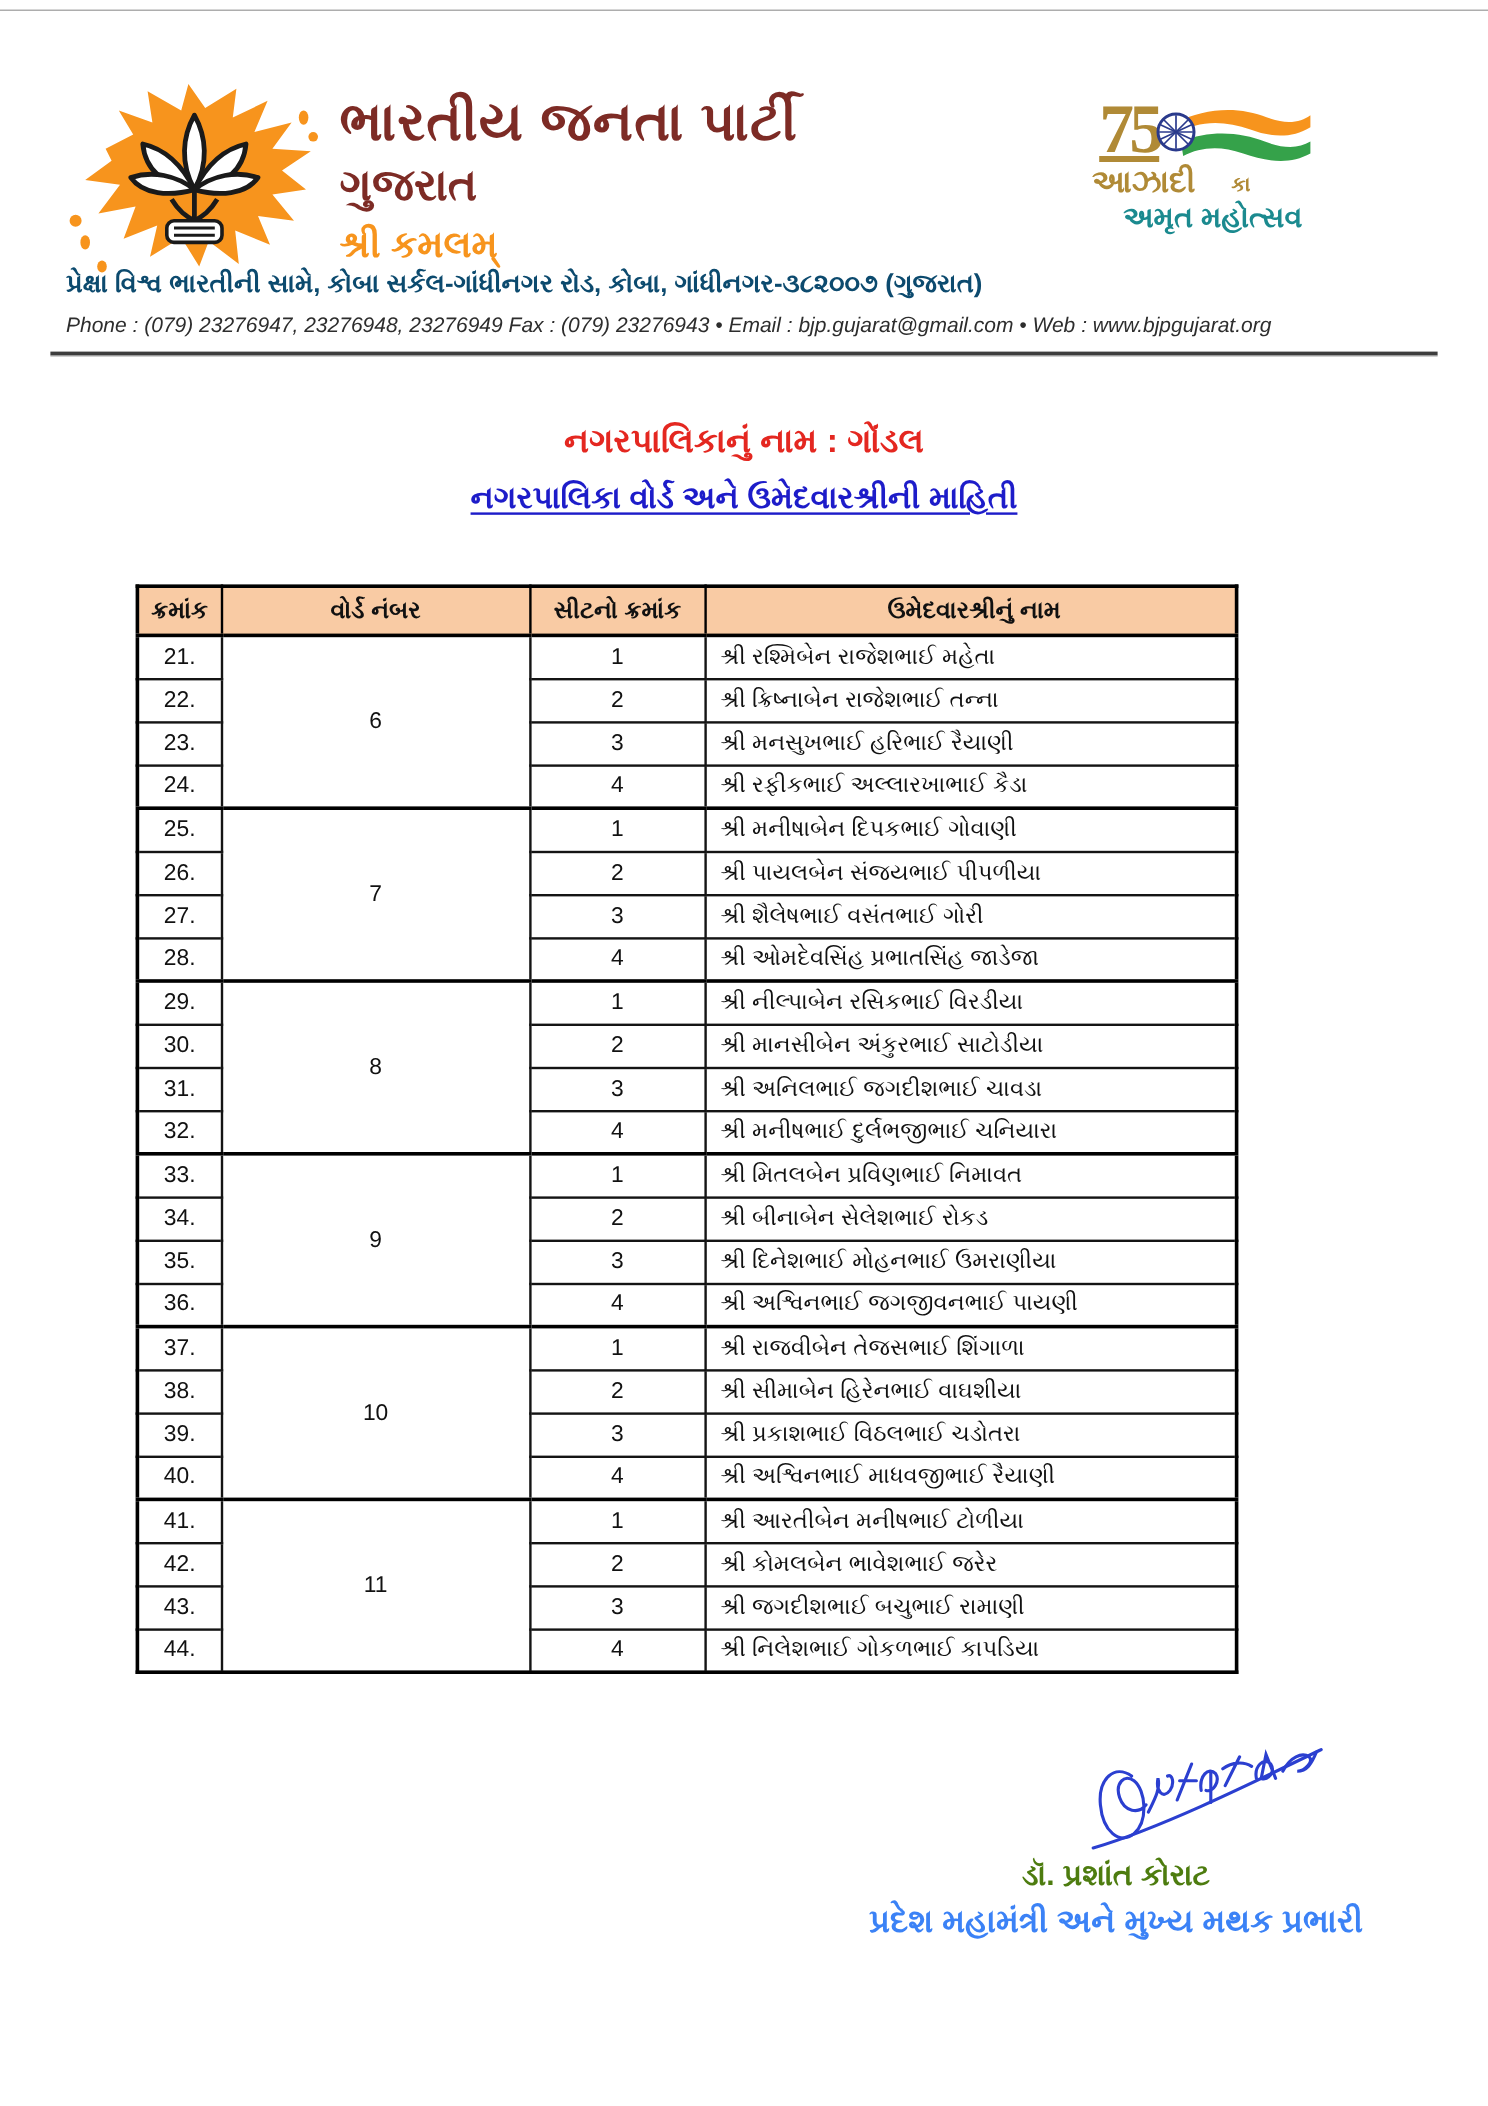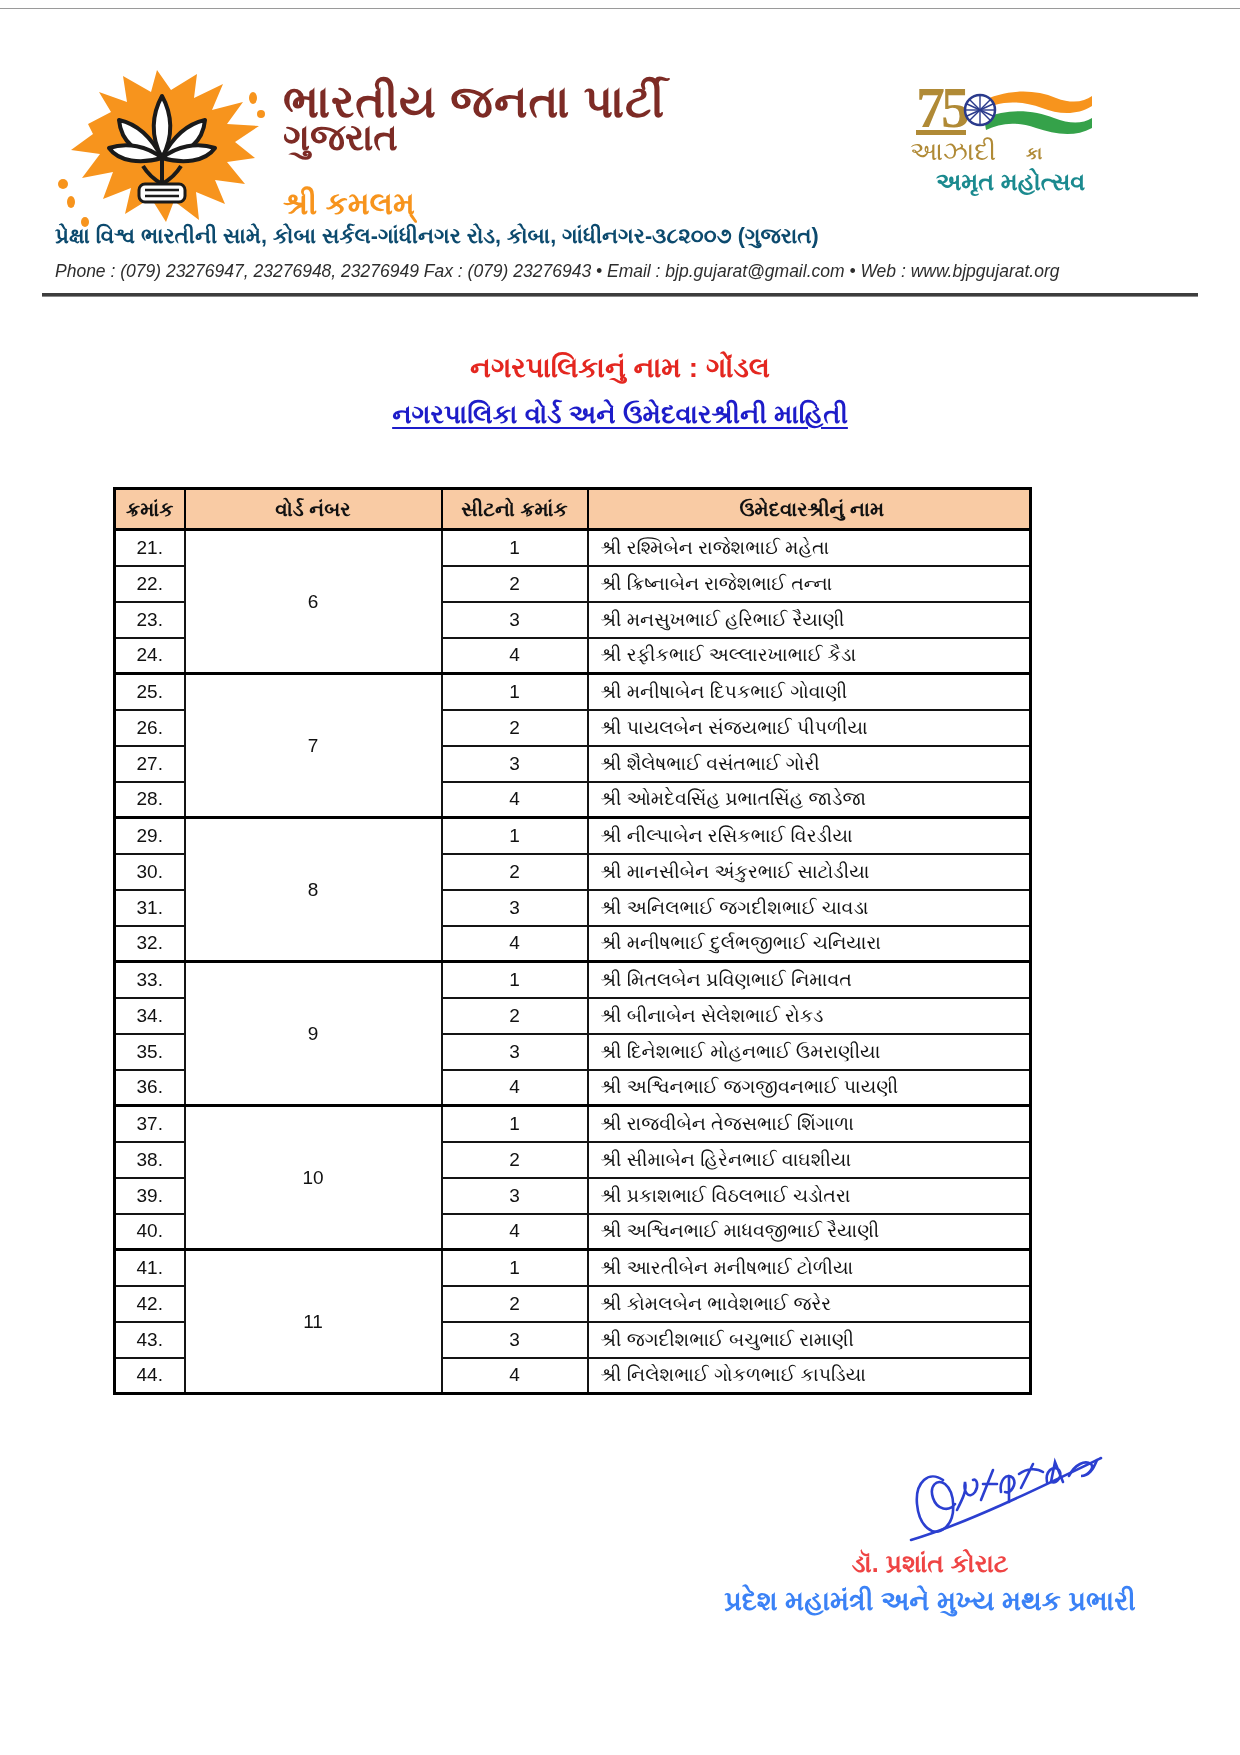--- a/index.html
+++ b/index.html
@@ -7,25 +7,25 @@
   body { font-family:"Liberation Sans","DejaVu Sans",sans-serif; }
   .page {
     position:relative; width:1240px; height:1755px; margin:0 auto;
     background:#ffffff; overflow:hidden; color:#1a1a1a;
   }
   .top-rule { position:absolute; left:0; top:8px; width:100%; border-top:1.5px solid #9a9a9a; }
 
   
   .brush-logo { position:absolute; left:55px; top:62px; width:215px; height:175px; }
   .party-name { position:absolute; left:283px; top:76px; font-size:45px; font-weight:bold; color:var(--brand-maroon,#7d2b25); letter-spacing:1px; }
-  .party-state { position:absolute; left:283px; top:118px; font-size:37px; font-weight:bold; color:var(--brand-maroon,#7d2b25);font-family:Liberation Mono, monospace; }
+  .party-state { position:absolute; left:283px; top:134px; font-size:37px; font-weight:bold; color:var(--brand-maroon,#7d2b25); }
   .party-office { position:absolute; left:283px; top:186px; font-size:31px; font-weight:bold; color:var(--brand-orange,#f7941d); }
   .logo75 { position:absolute; left:898px; top:80px; width:205px; height:120px; }
   .logo75 .l75-num { position:absolute; left:18px; top:-6px; font-size:58px; font-weight:bold; color:var(--gold,#b08a36); font-family:"Liberation Serif","DejaVu Serif",serif; letter-spacing:-4px;text-decoration:underline; }
-  .logo75 .l75-line1 { position:absolute; left:12px; top:56px; font-size:26px; font-weight:normal; color:var(--gold,#b08a36); }
+  .logo75 .l75-line1 { position:absolute; left:12px; top:56px; font-size:26px; font-weight:bold; color:var(--gold,#b08a36); }
   .logo75 .l75-ka { position:absolute; left:128px; top:64px; font-size:17px; font-weight:bold; color:var(--gold,#b08a36); }
   .logo75 .l75-line2 { position:absolute; left:38px; top:88px; font-size:24px; font-weight:bold; color:var(--teal,#1b8a8f); white-space:nowrap; }
   .addr-line { position:absolute; left:55px; top:224px; font-size:21.5px; font-weight:bold; color:#0c4a6e; white-space:nowrap; }
   .contact-line { position:absolute; left:55px; top:261px; font-size:17.5px; color:#2d2d2d; white-space:nowrap;font-style:italic; }
   .head-rule { position:absolute; left:42px; top:293px; width:1156px; border-top:3px solid #3d3d3d; border-bottom:1px solid #8a8a8a; height:4px; }
 
   
   .title-muni { position:absolute; left:0; top:352px; width:100%; text-align:center; font-size:28px; font-weight:bold; color:var(--title-red,#e42720); }
   .title-sub  { position:absolute; left:0; top:399px; width:100%; text-align:center; font-size:26px; font-weight:bold; color:var(--subtitle-blue,#1d1cc9); text-decoration:underline; text-underline-offset:4px; }
 
@@ -39,21 +39,21 @@
   table.cand td { border:2px solid #141414; height:36px; font-size:19px; color:#111; padding:1px 6px; }
   table.cand .group-start td { border-top:3px solid #000; }
   .col-sr   { width:70px;  text-align:center; }
   .col-ward { width:257px; text-align:center; font-size:20px; }
   .col-seat { width:146px; text-align:center; }
   .col-name { width:443px; text-align:left; padding-left:12px !important; }
   th.col-name { text-align:center; }
 
   
   .sig-ink { position:absolute; left:905px; top:1448px; width:210px; height:105px; }
-  .sig-name { position:absolute; left:630px; top:1549px; width:600px; text-align:center; font-size:25px; font-weight:bold; color:#ef4444; }
+  .sig-name { position:absolute; left:630px; top:1549px; width:600px; text-align:center; font-size:25px; font-weight:bold; color:#4d7c0f; }
   .sig-designation { position:absolute; left:630px; top:1586px; width:600px; text-align:center; font-size:27px; font-weight:bold; color:#3b82f6; }
 
   
   .footer-page { position:absolute; left:0; top:1694px; width:100%; text-align:center; font-size:19px; font-weight:bold; color:#111; }
 </style>
 </head>
 <body>
 
 <div class="page">
   <div class="top-rule"></div>

